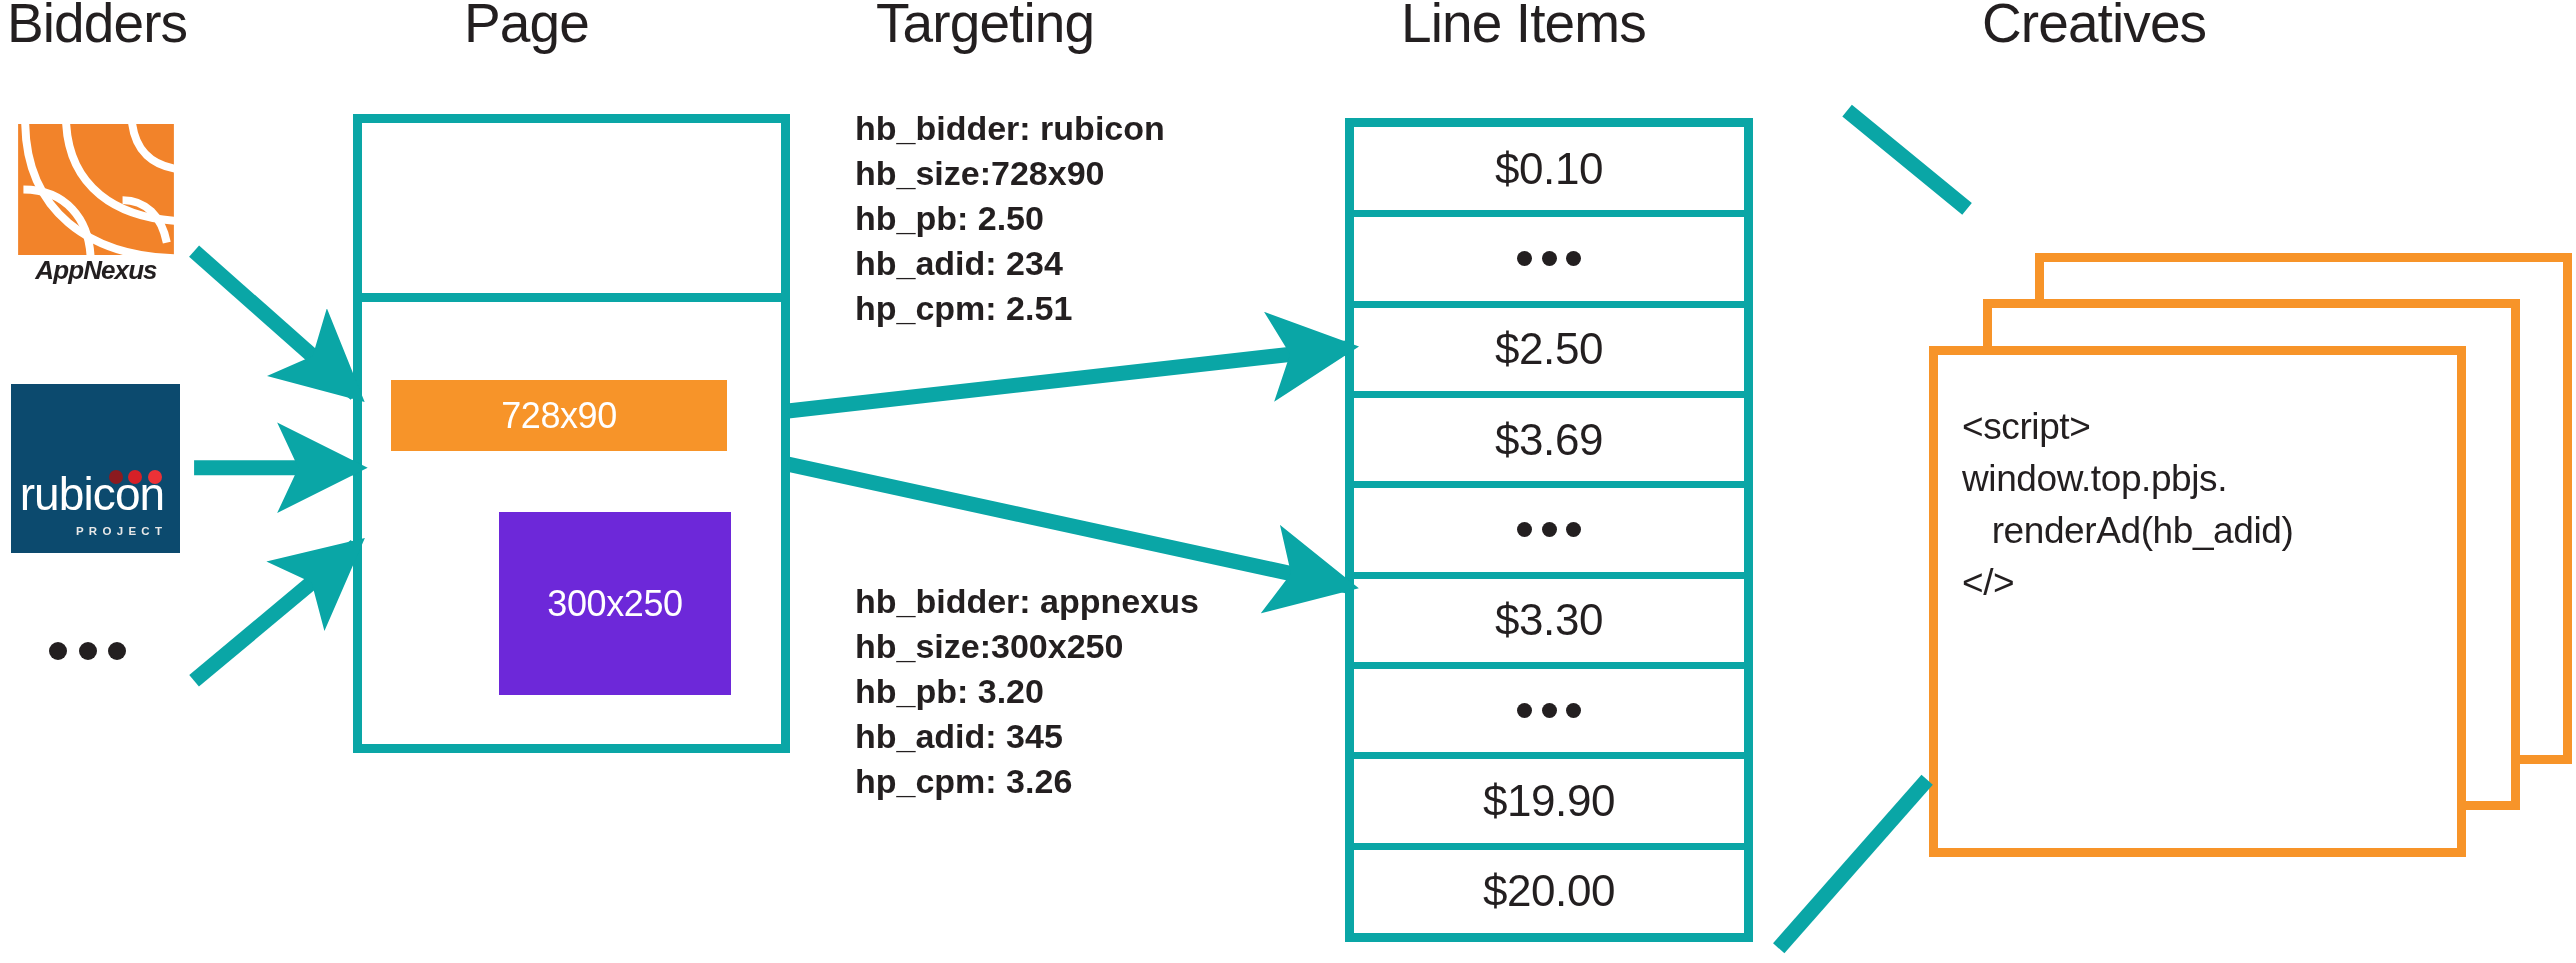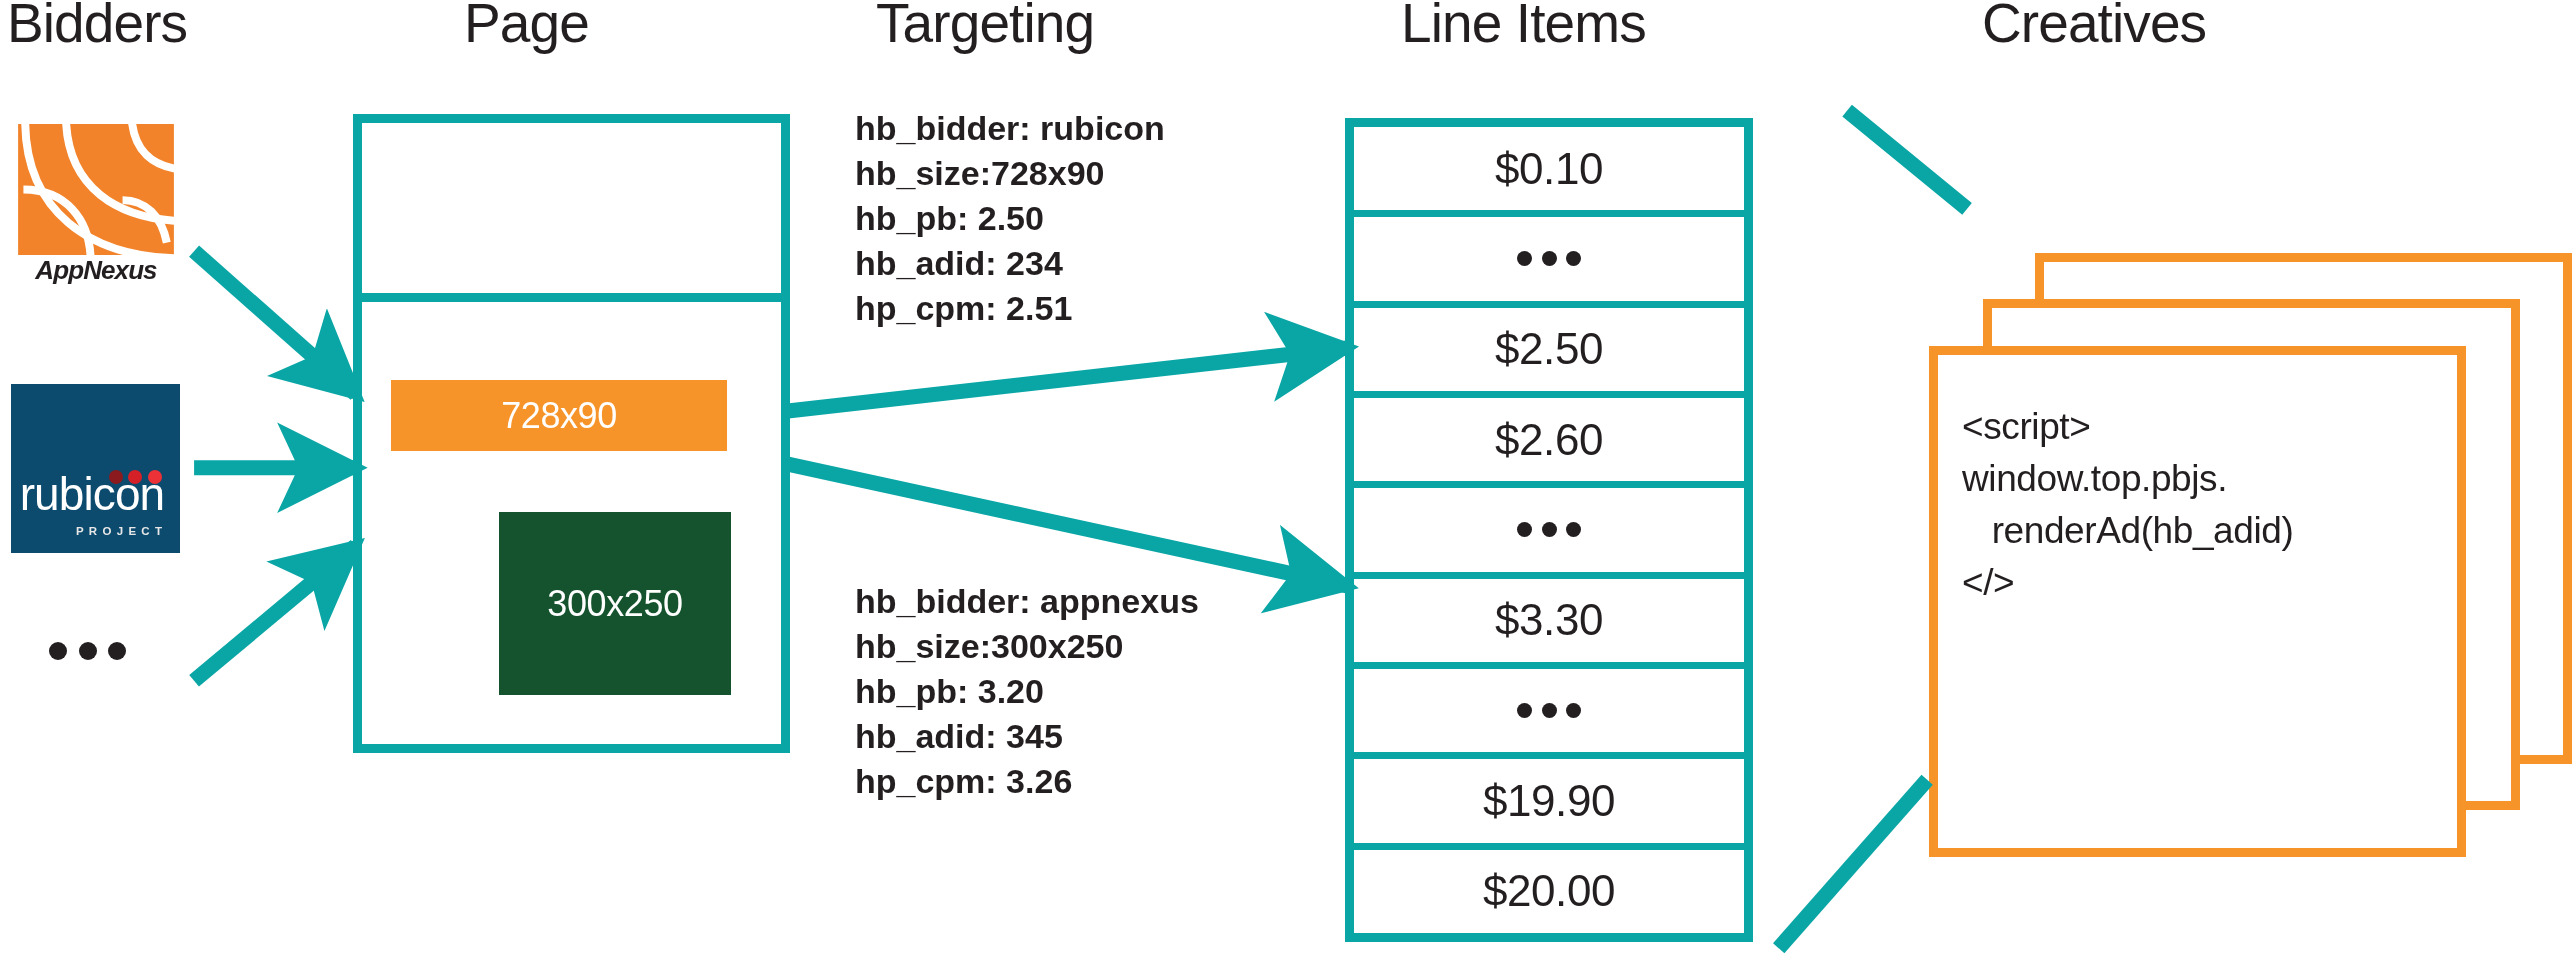--- a/index.html
+++ b/index.html
@@ -118,21 +118,21 @@
     background:#f79429;
     color:#ffffff;
     font-size:36px;
     display:flex;align-items:center;justify-content:center;
     letter-spacing:-0.4px;
   }
   #ad-300x250{
     position:absolute;
     left:499px; top:512px;
     width:232px; height:183px;
-    background:#14532d;
+    background:#6d28d9;
     color:#ffffff;
     font-size:36px;
     display:flex;align-items:center;justify-content:center;
     letter-spacing:-0.4px;
   }
 
   
   .targeting-block{
     position:absolute;
     font-size:34px;
@@ -269,21 +269,21 @@
   </div>
 
   <div id="lineitems-box">
     <div class="lineitem-cell">$0.10</div>
     <div class="lineitem-cell dots">
         <i></i>
         <i></i>
         <i></i>
       </div>
     <div class="lineitem-cell">$2.50</div>
-    <div class="lineitem-cell">$2.60</div>
+    <div class="lineitem-cell">$3.69</div>
     <div class="lineitem-cell dots">
         <i></i>
         <i></i>
         <i></i>
       </div>
     <div class="lineitem-cell">$3.30</div>
     <div class="lineitem-cell dots">
         <i></i>
         <i></i>
         <i></i>

